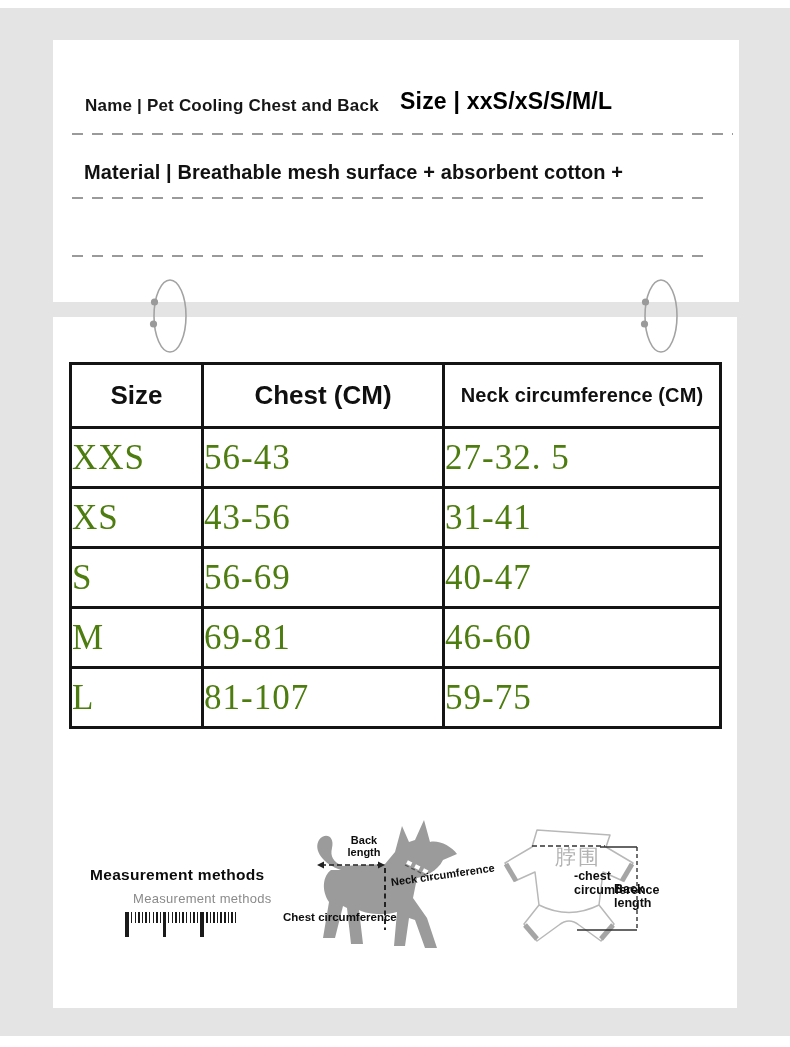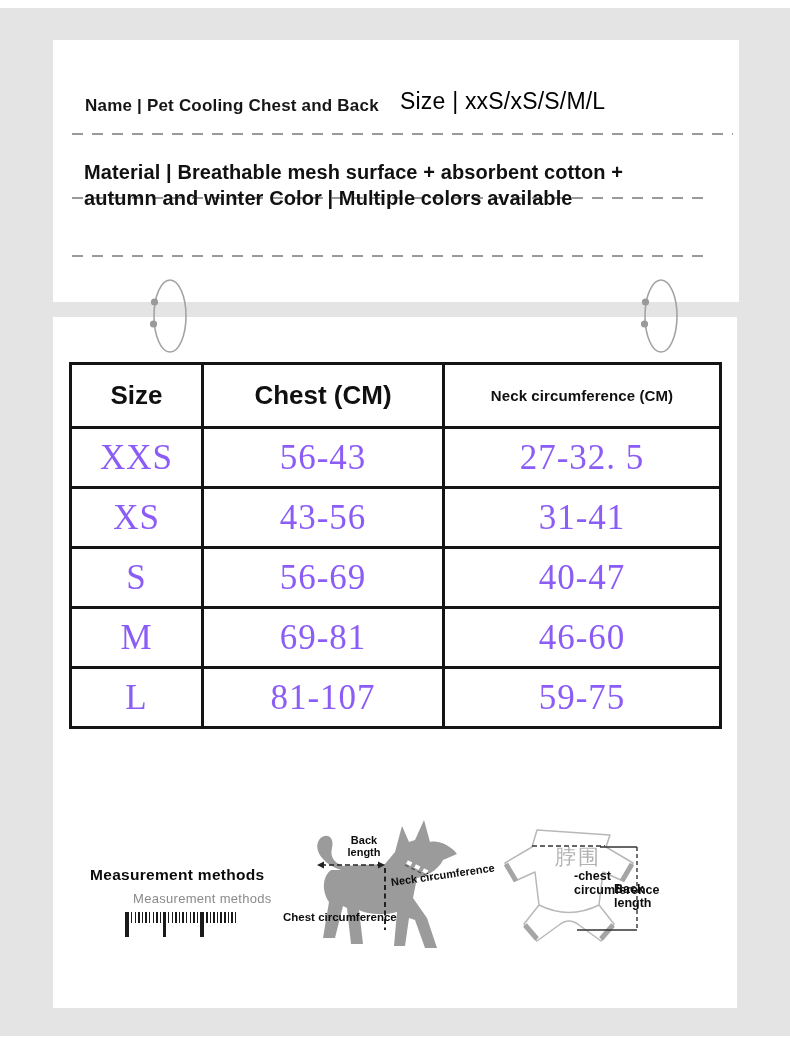--- a/index.html
+++ b/index.html
@@ -9,41 +9,41 @@
   *{margin:0;padding:0;box-sizing:border-box;}
   body{background:#fff;font-family:"Liberation Sans",sans-serif;}
   .page{position:relative;width:790px;height:1047px;background:#fff;overflow:hidden;padding-left:8px;}
   .gray-band{position:absolute;left:0;top:8px;width:790px;height:1028px;background:var(--bg);}
   .card{position:absolute;background:var(--card);}
   .card-top{left:53px;top:40px;width:686px;height:262px;}
   .card-bottom{left:53px;top:317px;width:684px;height:691px;}
 
   
   .prod-name{position:absolute;left:32px;top:56px;font-size:17px;font-weight:700;color:var(--ink);letter-spacing:.2px;}
-  .prod-size{position:absolute;left:347px;top:48px;font-size:23px;font-weight:400;color:#000;letter-spacing:.2px;}
+  .prod-size{position:absolute;left:347px;top:48px;font-size:23px;font-weight:700;color:#000;letter-spacing:.2px;}
   .dash{position:absolute;height:2px;background:repeating-linear-gradient(90deg,var(--dash) 0 11px,transparent 11px 20px);}
   .dash1{left:19px;top:93px;width:661px;}
   .dash2{left:19px;top:157px;width:640px;z-index:0;}
   .dash3{left:19px;top:215px;width:640px;}
   .material{position:absolute;left:31px;top:120px;width:612px;font-size:20px;font-weight:700;
             color:#111;line-height:25.5px;z-index:1;letter-spacing:.1px;}
 
   
   .ring{position:absolute;width:40px;height:78px;z-index:10;}
   .ring-left{left:148px;top:277px;}
   .ring-right{left:639px;top:277px;}
 
   
   table.size-table{position:absolute;left:16px;top:45px;width:650px;border-collapse:collapse;table-layout:fixed;border-radius:9px;}
   table.size-table,.size-table th,.size-table td{border:3px solid var(--tableline);}
   .size-table th{height:64px;font-weight:700;color:#101010;text-align:center;vertical-align:middle;background:#fff;}
   .size-table .th-big{font-size:26px;}
-  .size-table .th-small{font-size:15px;letter-spacing:.1px;}
-  .size-table td{height:60px;text-align:center;vertical-align:middle;
-                 font-family:"Liberation Serif",serif;font-size:35px;color:#8b5cf6;letter-spacing:1px;}
+  .size-table .th-small{font-size:20px;letter-spacing:.1px;}
+  .size-table td{height:60px;text-align:left;vertical-align:middle;
+                 font-family:"Liberation Serif",serif;font-size:35px;color:#4d7c0f;letter-spacing:1px;}
   .col-size{width:132px;} .col-chest{width:241px;} .col-neck{width:277px;}
 
   .note{position:absolute;left:17px;top:424px;width:672px;font-size:14.5px;font-weight:700;
         color:#141414;line-height:1.35;letter-spacing:.1px;}
 
   
   .meas-title{position:absolute;left:37px;top:549px;font-size:15.5px;font-weight:700;color:#0c0c0c;letter-spacing:.3px;}
   .meas-subtitle{position:absolute;left:80px;top:574px;font-size:13px;color:var(--muted);letter-spacing:.3px;}
   .ruler{position:absolute;left:72px;top:595px;display:flex;align-items:flex-start;}
   .ruler .bar{width:3.5px;height:25px;background:#1a1a1a;}
@@ -67,21 +67,20 @@
 <div class="page">
   <div class="gray-band"></div>
 
   <section class="card card-top">
     <div class="prod-name">Name | Pet Cooling Chest and Back</div>
     <div class="prod-size">Size | xxS/xS/S/M/L</div>
     <div class="dash dash1"></div>
     <div class="dash dash2"></div>
     <div class="material">
       <div>Material | Breathable mesh surface + absorbent cotton +</div>
-      <div>autumn and winter Color | Multiple colors available</div>
     </div>
     <div class="dash dash3"></div>
   </section>
 
   <div class="ring ring-left">
     <svg width="40" height="78" viewBox="0 0 40 78">
       <ellipse cx="22" cy="39" rx="16" ry="36" fill="none" stroke="#a3a3a3" stroke-width="1.6"></ellipse>
       <circle cx="6.5" cy="25" r="3.6" fill="#9a9a9a"></circle>
       <circle cx="5.5" cy="47" r="3.6" fill="#9a9a9a"></circle>
     </svg>

